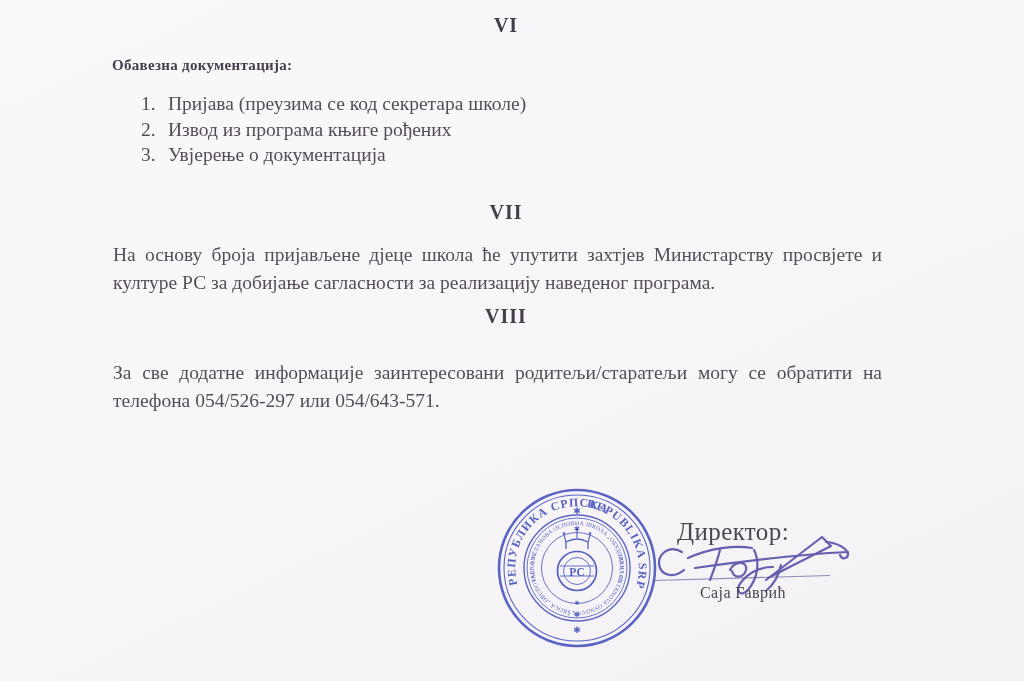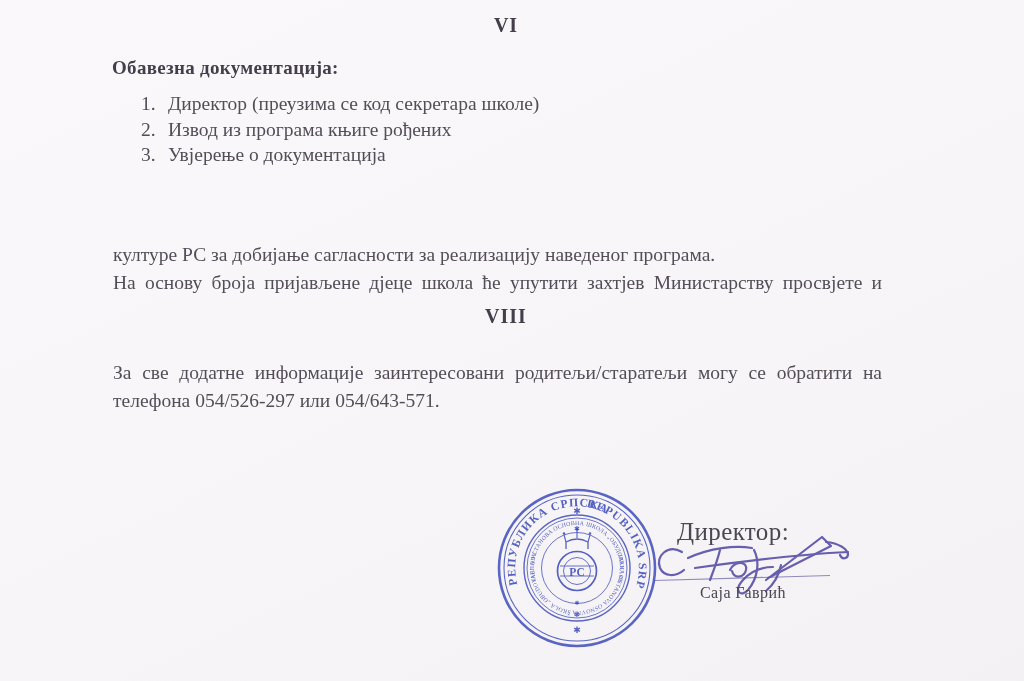--- a/index.html
+++ b/index.html
@@ -15,21 +15,21 @@
     position:absolute;left:113px;width:786px;
     text-align:center;
     font-weight:bold;font-size:20px;letter-spacing:1px;
     color:#453e4a;
   }
   .h-vi{top:14px;}
   .h-vii{top:201px;}
   .h-viii{top:305px;}
   .subheading{
     position:absolute;left:112px;top:57px;
-    font-weight:bold;font-size:19px;letter-spacing:.3px;
+    font-weight:bold;font-size:15px;letter-spacing:.3px;
     color:#453e4a;
   }
   .doc-list{position:absolute;left:141px;top:91px;}
   .doc-list .li{display:flex;line-height:25.5px;font-size:19.5px;}
   .doc-list .num{width:27px;}
   .para{
     position:absolute;left:113px;width:769px;
     font-size:19.5px;line-height:27.5px;
   }
   .p-vii{top:241px;}
@@ -52,36 +52,37 @@
 
 <div class="page">
 
   <div class="heading h-vi">VI</div>
 
   <div class="subheading">Обавезна документација:</div>
 
   <div class="doc-list">
     <div class="li">
       <span class="num">1.</span>
-      <span class="txt">Директор (преузима се код секретара школе)</span>
+      <span class="txt">Пријава (преузима се код секретара школе)</span>
     </div>
     <div class="li">
       <span class="num">2.</span>
       <span class="txt">Извод из програма књиге рођених</span>
     </div>
     <div class="li">
       <span class="num">3.</span>
       <span class="txt">Увјерење о документација</span>
     </div>
   </div>
 
+  <div class="heading h-vii">VII</div>
 
   <div class="para p-vii">
+    <div class="pline just">На основу броја пријављене дјеце школа ће упутити захтјев Министарству просвјете и</div>
     <div class="pline">културе РС за добијање сагласности за реализацију наведеног програма.</div>
-    <div class="pline just">На основу броја пријављене дјеце школа ће упутити захтјев Министарству просвјете и</div>
   </div>
 
   <div class="heading h-viii">VIII</div>
 
   <div class="para p-viii">
     <div class="pline just">За све додатне информације заинтересовани родитељи/старатељи могу се обратити на</div>
     <div class="pline">телефона 054/526-297 или 054/643-571.</div>
   </div>
 
   <div class="director-label">Директор:</div>

